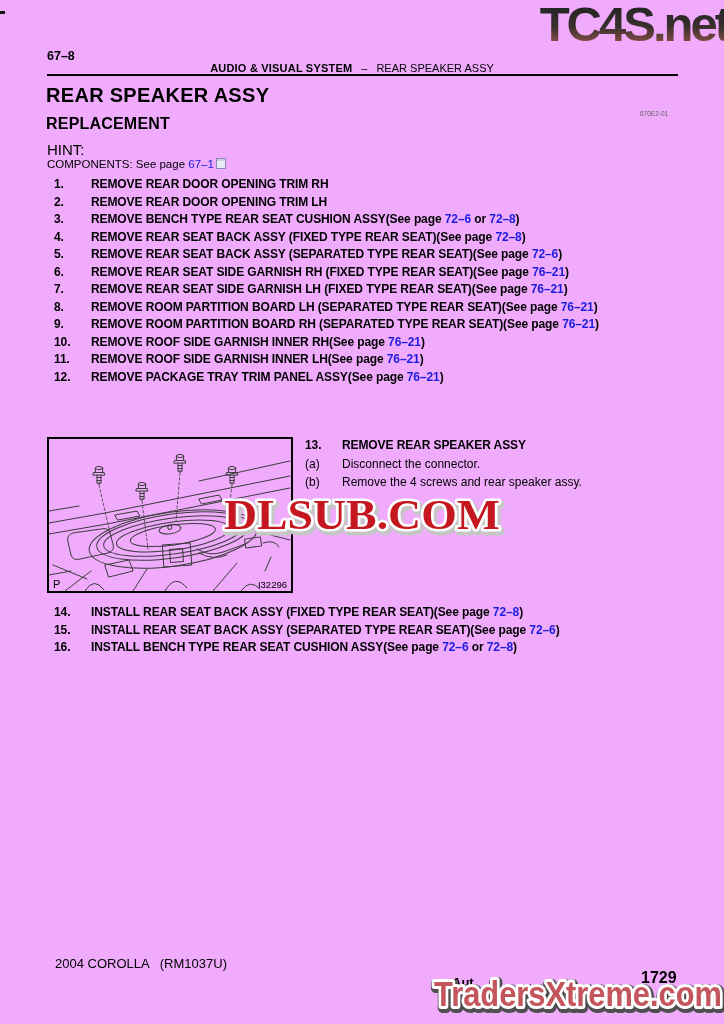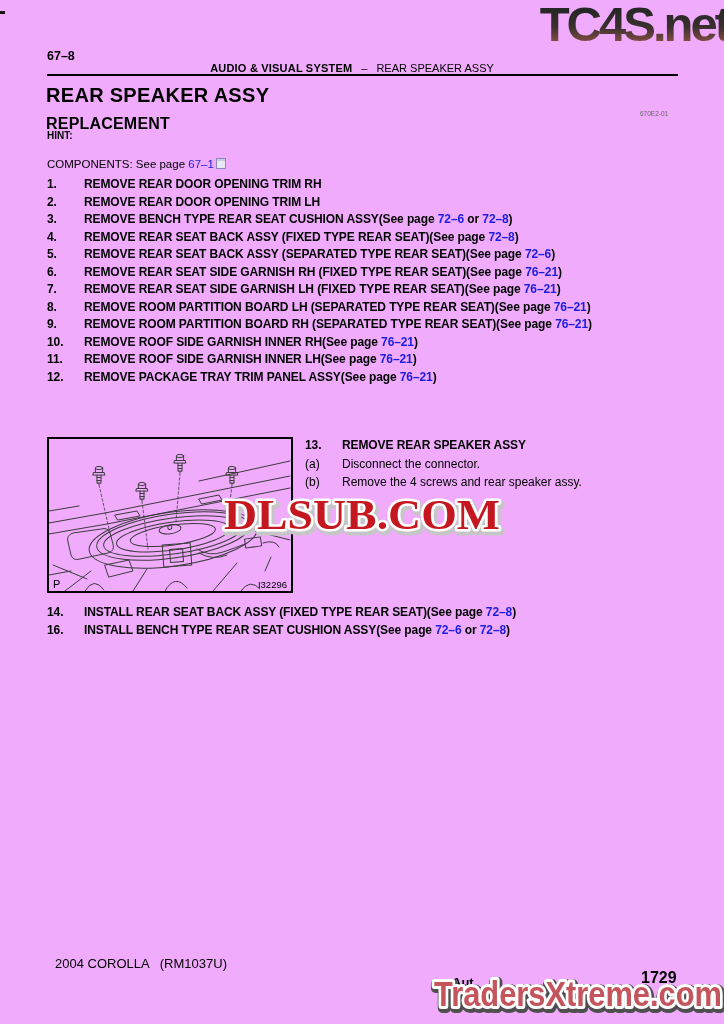--- a/index.html
+++ b/index.html
@@ -18,28 +18,28 @@
 
   .page-num{left:47px;top:49px;font-size:12.5px;font-weight:bold;text-align:right;}
   .crumb{left:352px;top:62px;transform:translateX(-50%);white-space:nowrap;font-size:11px;}
   .crumb .sec{font-weight:bold;letter-spacing:0.2px;}
   .crumb .sep{margin:0 9px;}
   .rule{left:47px;top:74px;width:631px;height:2px;background:#000;}
 
   .title{left:46px;top:84px;font-size:20px;font-weight:bold;letter-spacing:0.3px;}
   .doc-code{left:640px;top:110px;font-size:6.5px;color:#666;}
   .subtitle{left:46px;top:115px;font-size:16px;font-weight:bold;letter-spacing:0.2px;}
-  .hint{left:47px;top:130px;font-size:10px;font-weight:bold;}
+  .hint{left:47px;top:141px;font-size:15px;}
   .components{left:47px;top:158px;font-size:11.5px;}
   .plink{color:var(--link,#1c1ce0);cursor:pointer;}
   .link-icon{display:inline-block;width:8px;height:9px;margin-left:2px;vertical-align:-1px;
              border:1px solid #8a8ab8;background:#e9e9f3;
              box-shadow:inset 0 2px 0 #c9c9e2;}
 
-  .steps{white-space:nowrap;}
+  .steps{white-space:nowrap;margin-left:7px;}
   .steps-top{left:47px;top:176px;}
   .steps-bottom{left:47px;top:604px;}
   .step{height:17.5px;line-height:17.5px;font-size:12px;font-weight:bold;letter-spacing:-0.1px;}
   .step-num{display:inline-block;width:37px;}
 
   .figure-box{left:47px;top:437px;width:246px;height:156px;border:2px solid #000;box-sizing:border-box;}
   .sketch{fill:none;stroke:#3c3c3c;stroke-width:1;stroke-linejoin:round;stroke-linecap:round;}
   .dash{stroke-dasharray:2.5,2.2;stroke-width:0.8;}
   .figlabel{font-family:"Liberation Sans",sans-serif;font-size:11px;fill:#000;}
   .figcode{font-family:"Liberation Sans",sans-serif;font-size:9.5px;fill:#000;}
@@ -182,20 +182,21 @@
     </div>
   </div>
 
   <svg class="abs dlsub-svg" width="300" height="60">
     <text class="dlsub-text dlsub-shadow" x="151" y="45" text-anchor="middle" textLength="276" lengthAdjust="spacingAndGlyphs">DLSUB.COM</text>
     <text class="dlsub-text dlsub-main" x="149" y="42" text-anchor="middle" textLength="276" lengthAdjust="spacingAndGlyphs">DLSUB.COM</text>
   </svg>
 
   <div class="abs steps steps-bottom" id="steps-bottom">
       <div class="step"><span class="step-num">14.</span><span>INSTALL REAR SEAT BACK ASSY (FIXED TYPE REAR SEAT)(See page </span><span class="plink">72–8</span><span>)</span></div>
+      <div class="step"><span class="step-num">15.</span><span>INSTALL REAR SEAT BACK ASSY (SEPARATED TYPE REAR SEAT)(See page </span><span class="plink">72–6</span><span>)</span></div>
       <div class="step"><span class="step-num">16.</span><span>INSTALL BENCH TYPE REAR SEAT CUSHION ASSY(See page </span><span class="plink">72–6</span><span> or </span><span class="plink">72–8</span><span>)</span></div>
     </div>
 
   <div class="abs footer-left">2004 COROLLA   (RM1037U)</div>
 
   <div class="abs obscured-text">Aut</div>
   <div class="abs obscured-num">1729</div>
 
   <svg class="abs traders-svg" width="300" height="58">
     <text class="traders-text traders-outline" x="151" y="42" text-anchor="middle" textLength="288" lengthAdjust="spacingAndGlyphs">TradersXtreme.com</text>

